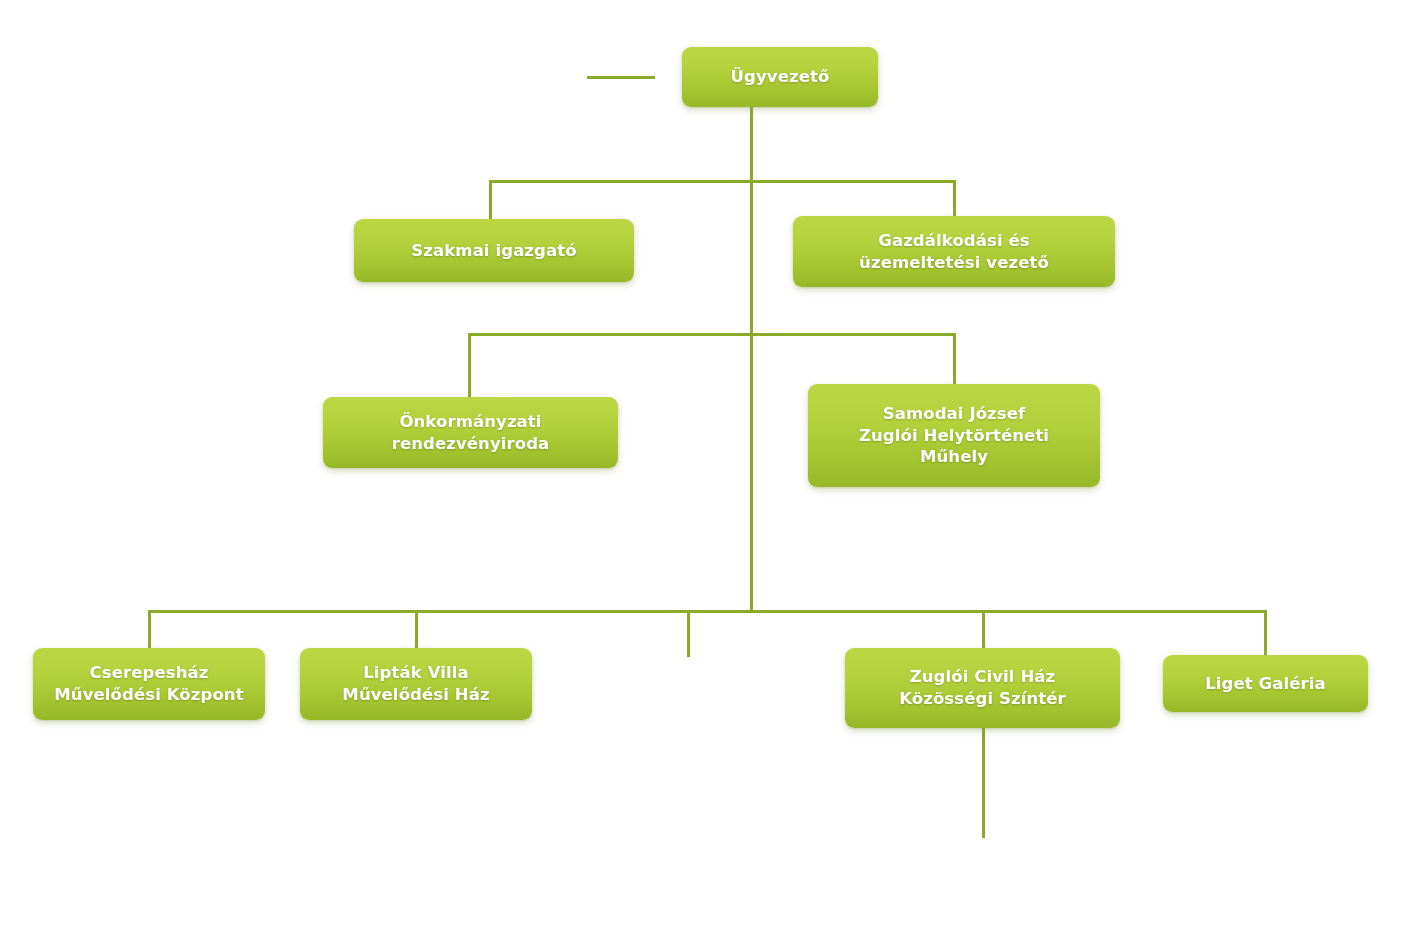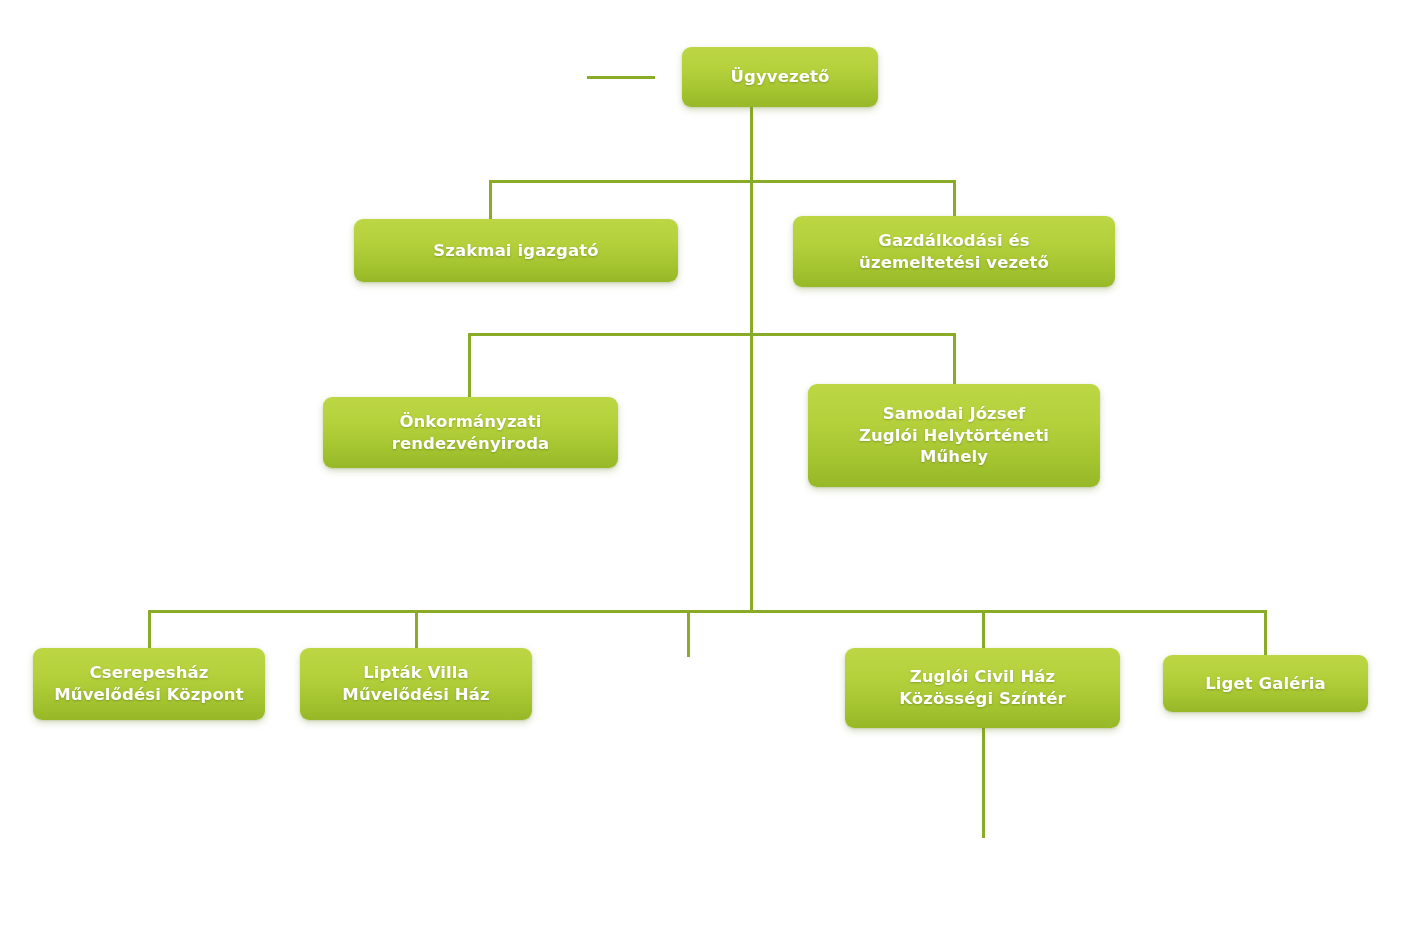--- a/index.html
+++ b/index.html
@@ -72,21 +72,21 @@
   <div class="line v" style="left:982px;top:610px;height:40px;"></div>
   <div class="line v" style="left:1264px;top:610px;height:47px;"></div>
 
   <div class="line v" style="left:982px;top:718px;height:120px;"></div>
 
 
   <div class="node" style="left:654px;top:47px;width:196px;height:60px;margin-left:28px;">
     <span class="label">Ügyvezető</span>
   </div>
 
-  <div class="node" style="left:354px;top:219px;width:324px;height:63px;">
+  <div class="node" style="left:354px;top:219px;width:280px;height:63px;">
     <span class="label">Szakmai igazgató</span>
   </div>
 
   <div class="node" style="left:793px;top:216px;width:322px;height:71px;">
     <span class="label">Gazdálkodási és
 üzemeltetési vezető</span>
   </div>
 
   <div class="node" style="left:323px;top:397px;width:295px;height:71px;">
     <span class="label">Önkormányzati

